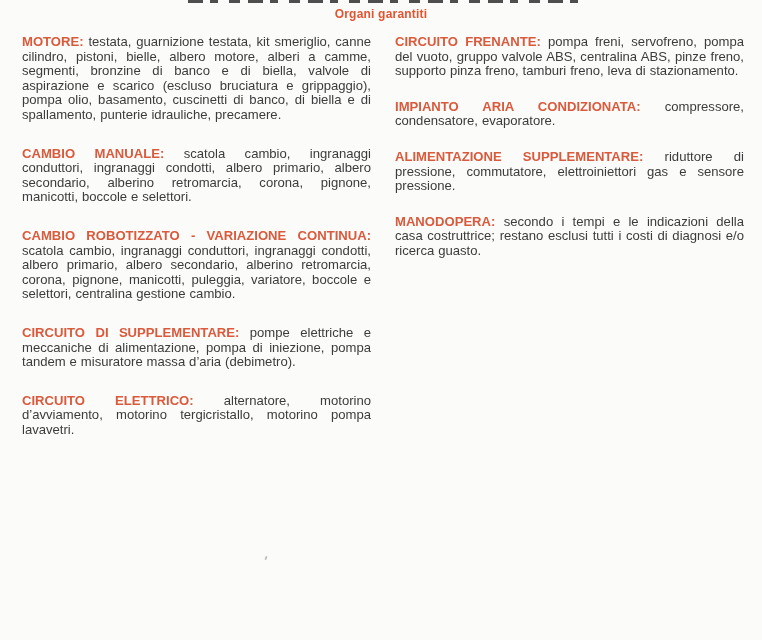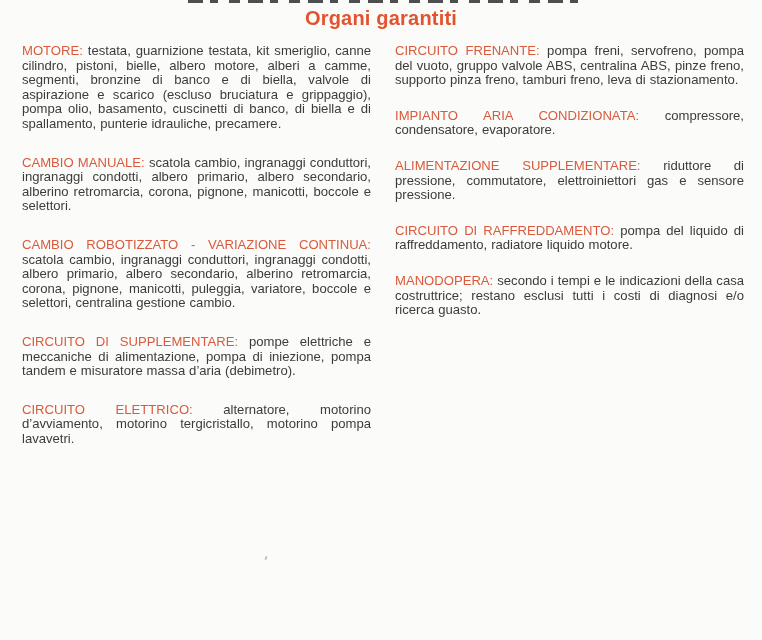--- a/index.html
+++ b/index.html
@@ -23,21 +23,21 @@
     background:repeating-linear-gradient(90deg,
       #303030 0 15px, transparent 15px 22px,
       #303030 22px 30px, transparent 30px 41px,
       #303030 41px 52px, transparent 52px 60px);
     opacity:.85;
   }
 
   .doc-title{
     margin:7px 0 0 0;
     text-align:center;
-    font-size:20px;
+    font-size:12px;
     font-weight:bold;
     letter-spacing:.2px;
     color:var(--title);
   }
 
   .cols{
     display:flex;
     gap:24px;
     padding:14px 20px 0 22px;
     box-sizing:border-box;
@@ -48,21 +48,21 @@
     margin:0 0 24px 0;
     font-size:13.1px;
     line-height:14.6px;
     text-align:justify;
     color:var(--ink);
     word-spacing:.3px;
   }
   .col-right .section{margin-bottom:21px;}
   .section.mt-lg{margin-top:11px;}
   .head{
-    font-weight:normal;
+    font-weight:bold;
     color:var(--accent);
   }
 
   
   .speck{
     position:absolute;left:265px;top:556px;width:2px;height:4px;
     background:#c2c2c2;transform:rotate(18deg);border-radius:1px;
   }
 </style>
 </head>
@@ -105,24 +105,20 @@
         <span>pompa freni, servofreno, pompa del vuoto, gruppo valvole ABS, centralina ABS, pinze freno, supporto pinza freno, tamburi freno, leva di stazionamento.</span>
       </p>
       <p class="section">
         <span class="head">IMPIANTO ARIA CONDIZIONATA:</span>
         <span>compressore, condensatore, evaporatore.</span>
       </p>
       <p class="section mt-lg">
         <span class="head">ALIMENTAZIONE SUPPLEMENTARE:</span>
         <span>riduttore di pressione, commutatore, elettroiniettori gas e sensore pressione.</span>
       </p>
-      <p class="section mt-lg">
-        <span class="head">CIRCUITO DI RAFFREDDAMENTO:</span>
-        <span>pompa del liquido di raffreddamento, radiatore liquido motore.</span>
-      </p>
       <p class="section">
         <span class="head">MANODOPERA:</span>
         <span>secondo i tempi e le indicazioni della casa costruttrice; restano esclusi tutti i costi di diagnosi e/o ricerca guasto.</span>
       </p>
     </div>
 
   </div>
 
   <div class="speck"></div>
 </div>

